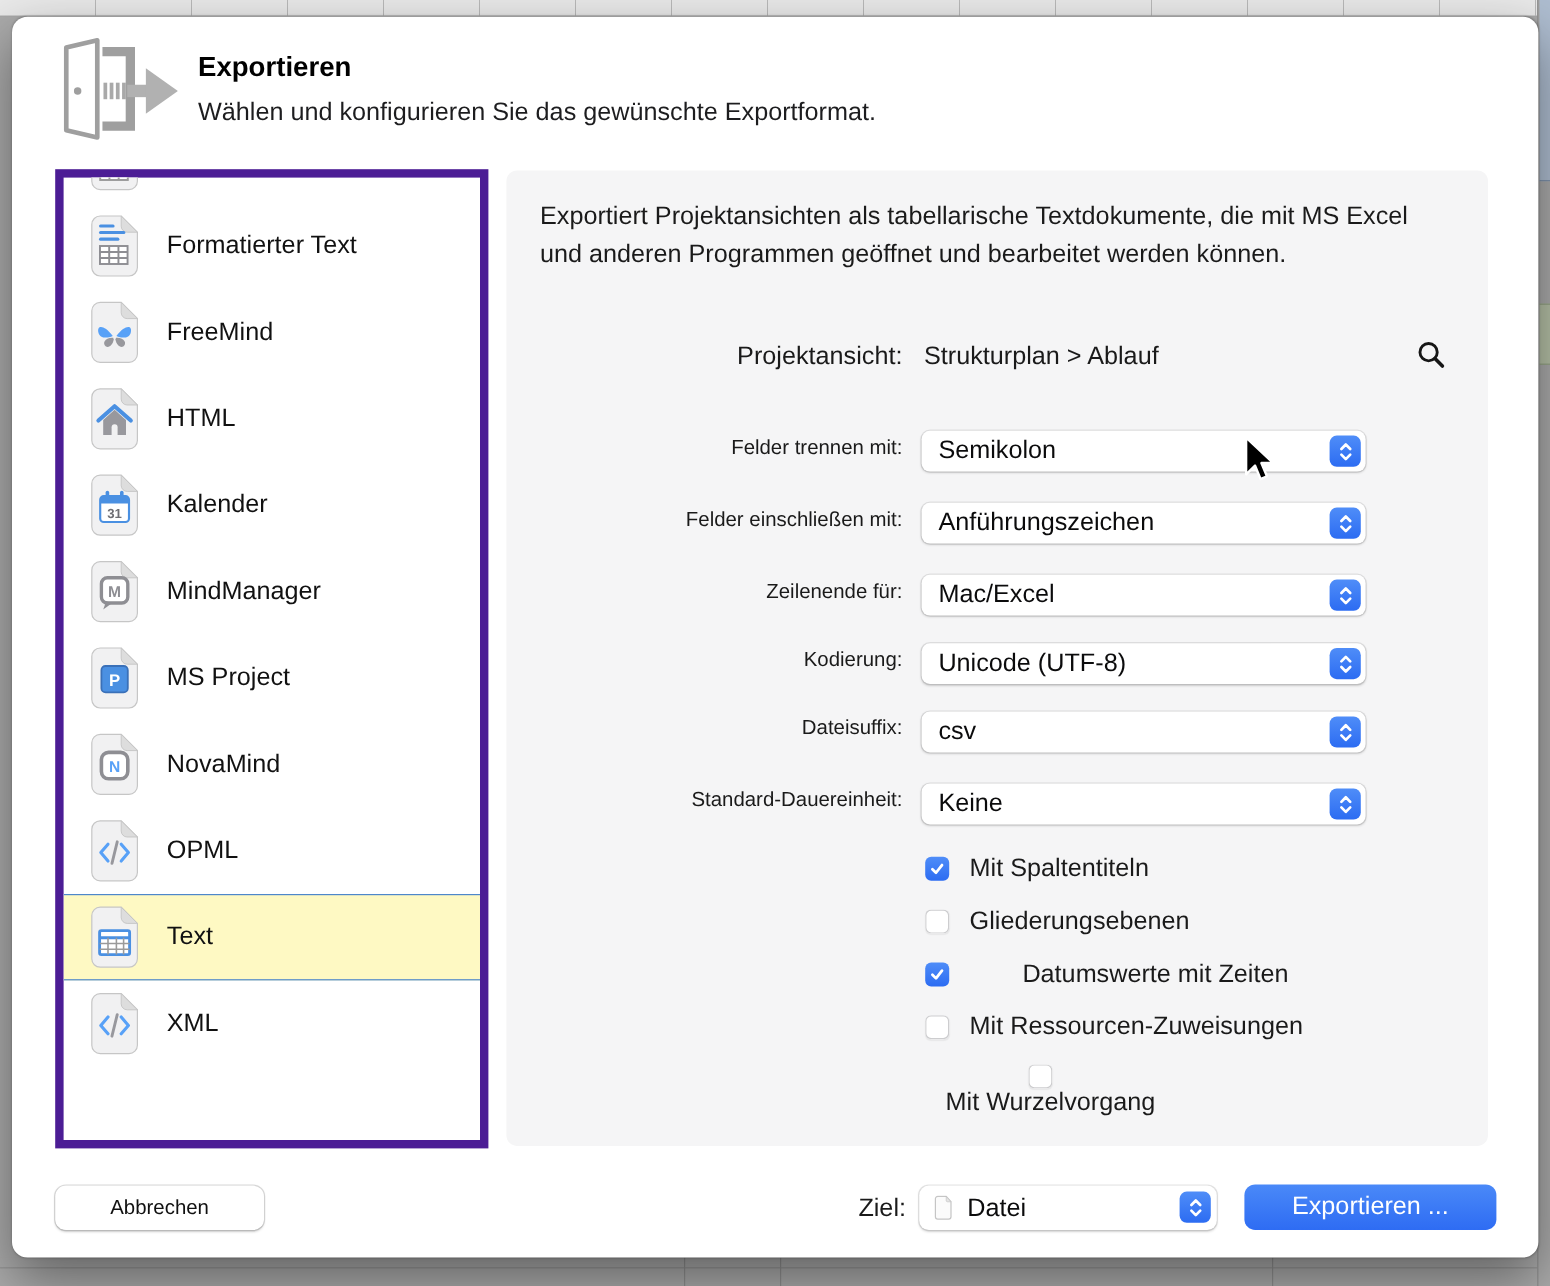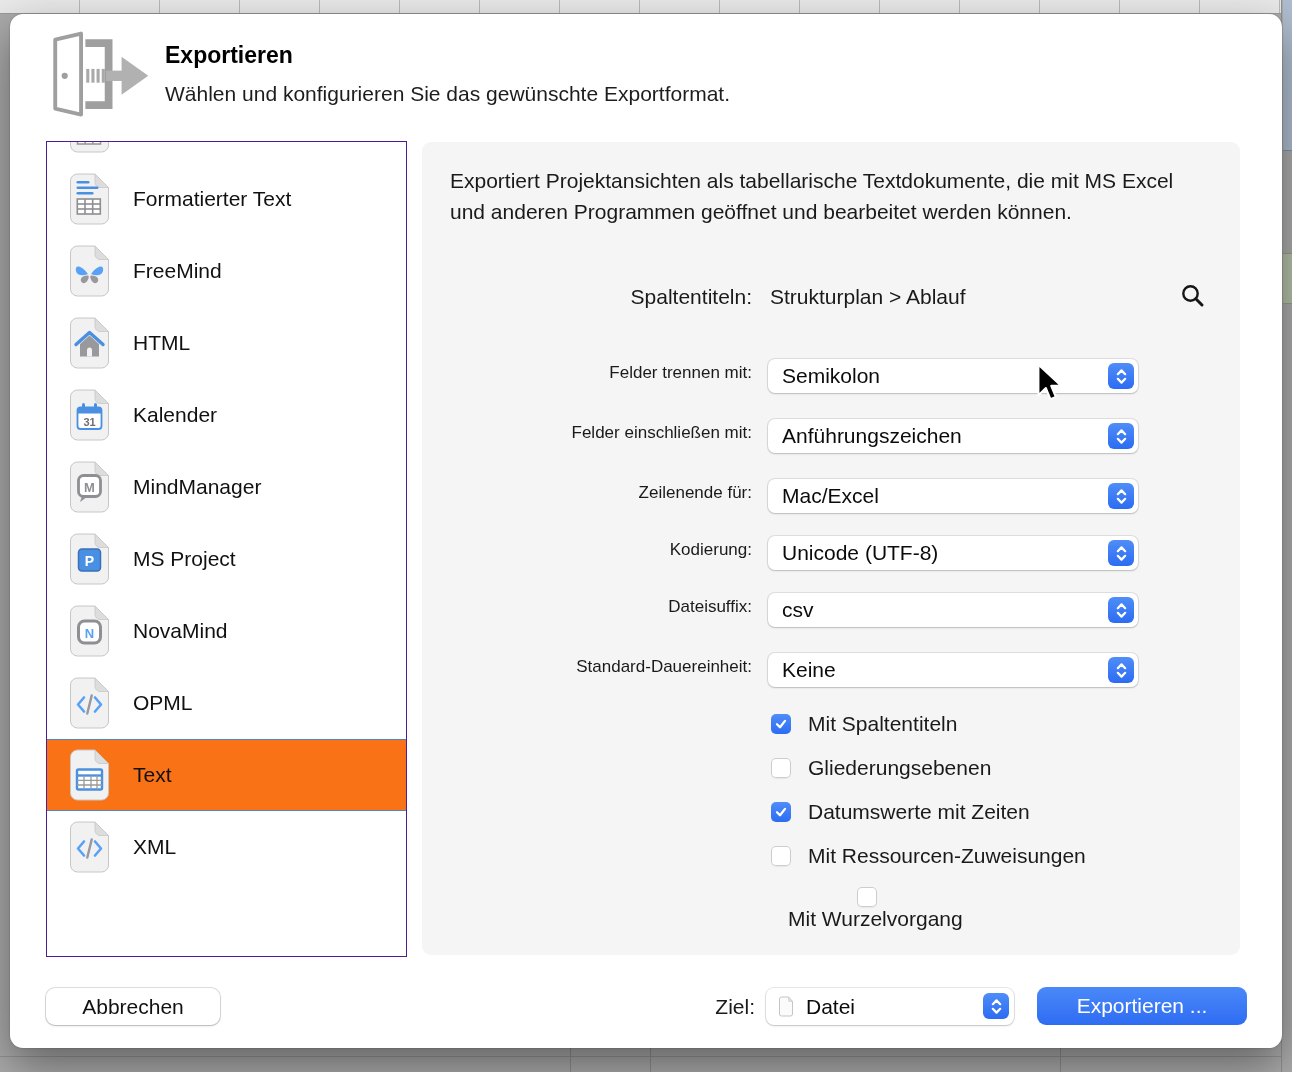--- a/index.html
+++ b/index.html
@@ -27,25 +27,25 @@
     background:#ffffff; border-radius:13px;
     box-shadow:0 18px 45px rgba(0,0,0,.42), 0 0 2px rgba(0,0,0,.28);
   }
   .hdr-icon { position:absolute; left:28px; top:17px; width:112px; height:88px; }
   .hdr-title { position:absolute; left:155px; top:28px; font-size:23px; font-weight:bold; color:#000; }
   .hdr-sub   { position:absolute; left:155px; top:68px; font-size:21px; color:#1d1d1f; }
 
   
   .sidebar {
     position:absolute; left:36px; top:127px; width:361px; height:816px;
-    border:1px solid #4c1d95; background:#fff; overflow:hidden; box-sizing:border-box;
+    border:7px solid #4c1d95; background:#fff; overflow:hidden; box-sizing:border-box;
   }
   .srow { height:72px; display:flex; align-items:center; padding-left:19px; box-sizing:border-box; cursor:default; }
   .srow:first-child { margin-top:-51px; }
-  .srow.sel { background:#f97316; border-top:1px solid #4d87cb; border-bottom:1px solid #4d87cb; }
+  .srow.sel { background:#fef9c3; border-top:1px solid #4d87cb; border-bottom:1px solid #4d87cb; }
   .sicon { width:47px; height:54px; margin-right:20px; flex:0 0 auto; }
   .sicon svg { display:block; width:47px; height:54px; }
   .slabel { font-size:21px; color:#111; white-space:nowrap; }
 
   
   .panel {
     position:absolute; left:412px; top:128px; width:818px; height:813px;
     background:#f5f5f6; border-radius:9px;
   }
   .desc { position:absolute; left:28px; top:24px; width:748px; font-size:21px; line-height:30.5px; color:#1a1a1a; }
@@ -69,21 +69,21 @@
     background:#fff; box-shadow:0 0 0 1px #cdcdcf inset, 0 1px 1px rgba(0,0,0,.06);
     display:flex; align-items:center; justify-content:center;
   }
   .cbox.on { background:linear-gradient(#4f8df8,#2c6cf2); box-shadow:none; }
   .clabel { margin-left:17px; font-size:21px; color:#1a1a1a; white-space:nowrap; }
 
   
   .btn-cancel {
     position:absolute; left:36px; top:974px; width:174px; height:37px; border-radius:9px;
     background:#fff; box-shadow:0 0 0 1px rgba(0,0,0,.13), 0 1px 2px rgba(0,0,0,.18);
-    font-size:21px; color:#111; text-align:center; line-height:37px; cursor:default;
+    font-size:17px; color:#111; text-align:center; line-height:37px; cursor:default;
   }
   .ziel-label { position:absolute; left:580px; top:981px; width:165px; text-align:right; font-size:21px; color:#1a1a1a; }
   .ziel-drop {
     position:absolute; left:756px; top:974px; width:248px; height:37px; background:#fff; border-radius:8px;
     box-shadow:0 0 0 1px rgba(0,0,0,.09), 0 1px 2px rgba(0,0,0,.16); box-sizing:border-box;
   }
   .ziel-drop .doc { position:absolute; left:12px; top:8px; width:16px; height:21px; }
   .ziel-drop .val { position:absolute; left:40px; top:0; line-height:37px; font-size:21px; color:#0b0b0c; }
   .ziel-drop .stepper { top:5px; right:5px; }
   .btn-export {
@@ -270,21 +270,21 @@
               <path d="M28.5 21.5 L34.5 28.5 L28.5 35.5" fill="none" stroke="#58a1f7" stroke-width="2.6" stroke-linecap="round" stroke-linejoin="round"></path>
               <path d="M25.2 19.5 L20.8 37.5" stroke="#98989d" stroke-width="2.4" stroke-linecap="round"></path>
             </svg>
           </span>
           <span class="slabel">XML</span>
         </div>
       </div>
 
     <div class="panel">
       <div class="desc">Exportiert Projektansichten als tabellarische Textdokumente, die mit MS Excel und anderen Programmen geöffnet und bearbeitet werden können.</div>
-      <div class="pv-label">Spaltentiteln:</div>
+      <div class="pv-label">Projektansicht:</div>
       <div class="pv-value">Strukturplan &gt; Ablauf</div>
       <div class="pv-search">
         <svg viewBox="0 0 28 28">
           <circle cx="11.5" cy="11.5" r="7.2" fill="none" stroke="#161616" stroke-width="2.4"></circle>
           <line x1="16.8" y1="16.8" x2="23" y2="23" stroke="#161616" stroke-width="3" stroke-linecap="round"></line>
         </svg>
       </div>
       <div id="fields">
           <div class="flabel" style="top: 221px;">Felder trennen mit:</div>
           <div class="control" style="top: 217px;">
@@ -353,21 +353,21 @@
               <svg width="14" height="14" viewBox="0 0 14 14">
                 <path d="M3 7.3 L6 10.3 L11 3.9" fill="none" stroke="#fff" stroke-width="2.3" stroke-linecap="round" stroke-linejoin="round"></path>
               </svg>
             </span>
             <span class="clabel">Mit Spaltentiteln</span>
           </div>
           <div class="checkrow" style="top: 613px;">
             <span class="cbox"></span>
             <span class="clabel">Gliederungsebenen</span>
           </div>
-          <div class="checkrow" style="top: 657px;">
+          <div class="checkrow" style="top: 657px; gap: 44px;">
             <span class="cbox on">
               <svg width="14" height="14" viewBox="0 0 14 14">
                 <path d="M3 7.3 L6 10.3 L11 3.9" fill="none" stroke="#fff" stroke-width="2.3" stroke-linecap="round" stroke-linejoin="round"></path>
               </svg>
             </span>
             <span class="clabel">Datumswerte mit Zeiten</span>
           </div>
           <div class="checkrow" style="top: 701px;">
             <span class="cbox"></span>
             <span class="clabel">Mit Ressourcen-Zuweisungen</span>

